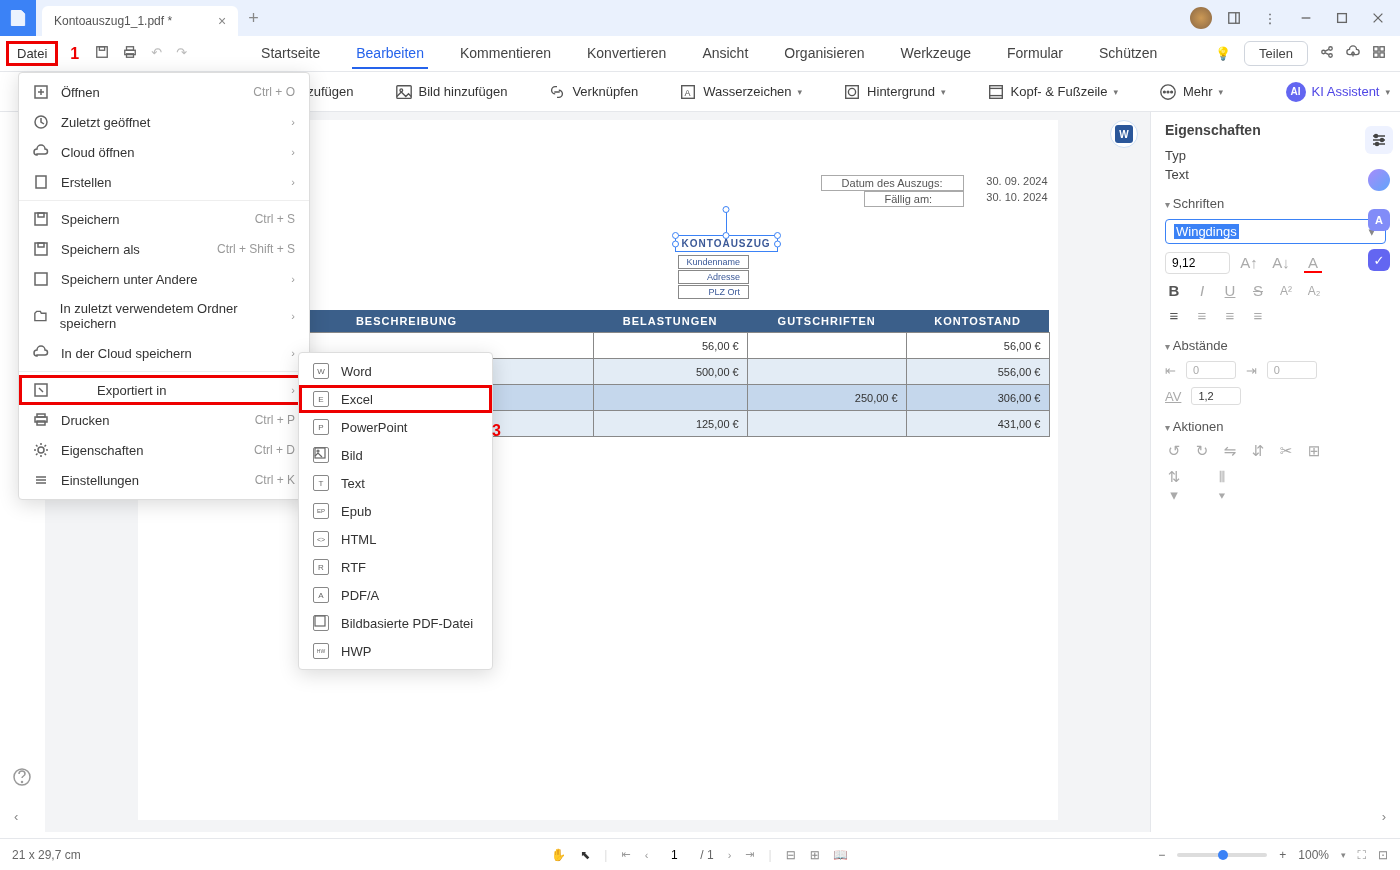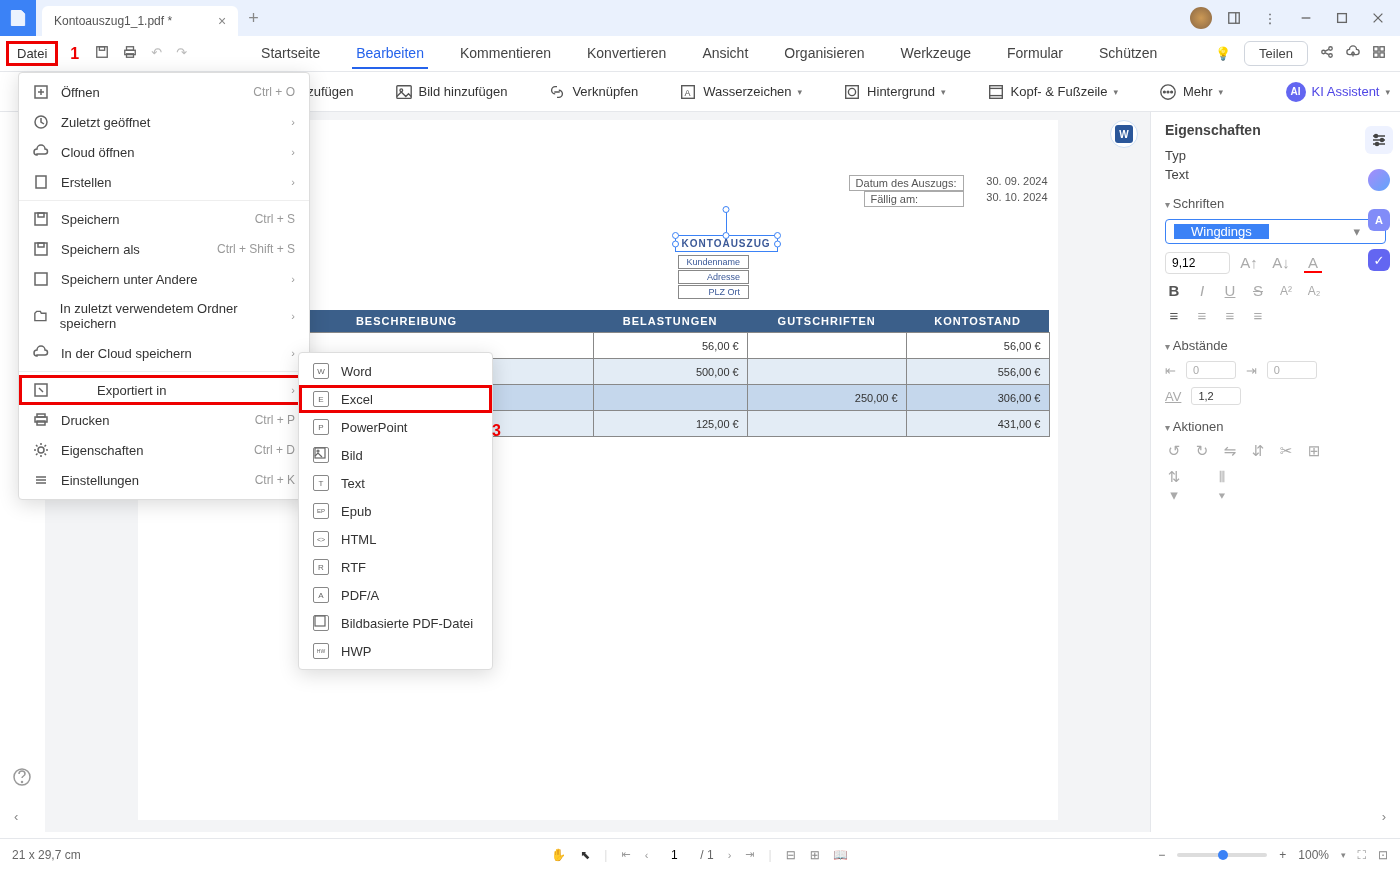--- a/index.html
+++ b/index.html
@@ -40,21 +40,21 @@
 
 
 .main-area { display:flex; height: 720px; position:relative; }
 .sidebar-left { width: 45px; }
 .canvas-area { flex:1; background:#F3F4F6; position:relative; display:flex; justify-content:center; padding-top:8px; overflow:hidden; }
 .page { width: 920px; height: 700px; background:white; position:relative; }
 
 
 .doc-meta { position:absolute; right:10px; top:55px; font-size:11px; color:#555; }
 .doc-meta div { display:flex; gap:4px; justify-content:flex-end; }
-.doc-meta .box { border:1px solid #aaa; padding:1px 6px; min-width:100px; text-align:left; }
+.doc-meta .box { border:1px solid #aaa; padding:1px 20px; min-width:100px; text-align:left; }
 .doc-meta .val { min-width:80px; text-align:right; }
 .sel-box { position:absolute; left:537px; top:115px; border:1px solid #3B82F6; padding:0; text-align:center; font-size:10px; color:#3B5998; }
 .sel-handle { width:7px; height:7px; border:1px solid #3B82F6; background:white; border-radius:50%; position:absolute; }
 .sel-box .h-top { top:-4px; left:50%; transform:translateX(-50%); }
 .sel-box .h-tl { top:-4px; left:-4px; }
 .sel-box .h-tr { top:-4px; right:-4px; }
 .sel-box .h-ml { top:50%; left:-4px; transform:translateY(-50%); }
 .sel-box .h-mr { top:50%; right:-4px; transform:translateY(-50%); }
 .sel-box .rot { top:-30px; left:50%; transform:translateX(-50%); }
 .sel-box .rot-line { position:absolute; top:-24px; left:50%; width:1px; height:20px; background:#3B82F6; }
@@ -90,21 +90,21 @@
 .word-bubble { position:absolute; right:12px; top:8px; width:28px; height:28px; border-radius:50%; background:white; border:1px solid #cfe0f5; display:flex; align-items:center; justify-content:center; }
 .word-bubble span { width:18px; height:18px; background:#2B579A; border-radius:3px; color:white; font-size:10px; font-weight:bold; display:flex; align-items:center; justify-content:center; }
 
 
 .props { width:250px; border-left:1px solid #e5e7eb; padding:10px 14px; font-size:13px; color:#444; }
 .props h3 { font-size:14px; font-weight:600; margin-bottom:10px; display:flex; justify-content:space-between; }
 .props .sect { margin:14px 0 8px; font-size:13px; color:#555; }
 .props .sect::before { content:"▾ "; font-size:10px; color:#888; }
 .props .row { display:flex; gap:10px; margin:8px 0; align-items:center; }
 .font-sel { width:100%; border:1px solid #3B82F6; border-radius:4px; padding:4px 8px; background:#fff; color:#3B82F6; position:relative; }
-.font-sel span { background:#3B82F6; color:white; padding:0 17px; }
+.font-sel span { background:#3B82F6; color:white; padding:0 2px; }
 .num-in { width:65px; border:1px solid #ddd; border-radius:4px; padding:3px 6px; font-size:12px; }
 .fmt-btns { display:flex; gap:14px; font-size:15px; color:#555; }
 .fmt-btns span { width:18px; text-align:center; }
 .spacer-in { width:50px; border:1px solid #ddd; border-radius:3px; padding:2px 6px; font-size:11px; color:#aaa; }
 
 .right-tools { position:absolute; right:0; top:116px; width:42px; display:flex; flex-direction:column; gap:12px; align-items:center; padding-top:10px; }
 .right-tools .rt { width:28px; height:28px; border-radius:6px; display:flex; align-items:center; justify-content:center; }
 .rt.active { background:#EEF2FF; }
 .rt-ico { width:22px; height:22px; border-radius:50%; }
 

